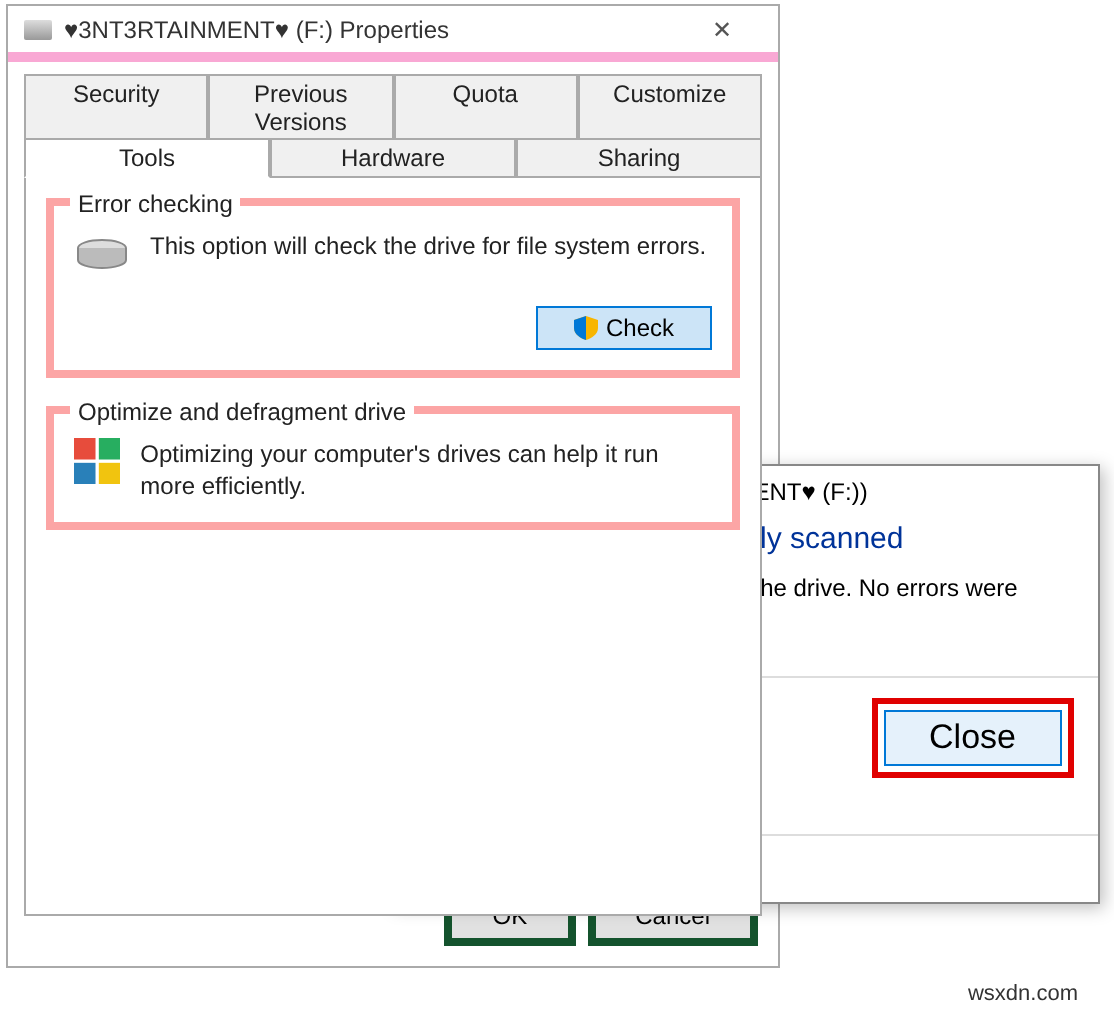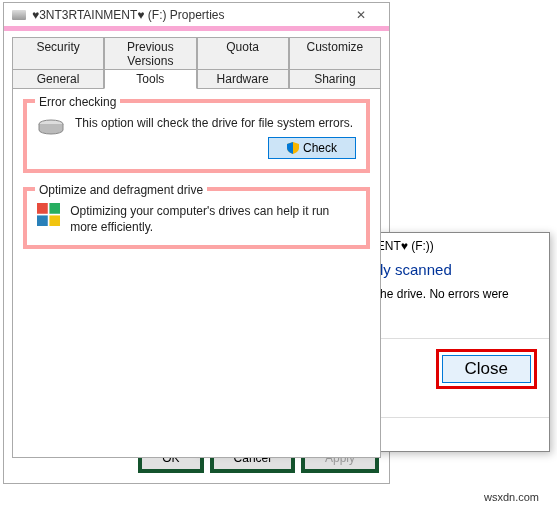--- a/index.html
+++ b/index.html
@@ -23,21 +23,21 @@
 
     
     .group { border: 4px solid #fca5a5; position: relative; padding: 12px 10px 10px 10px; margin-bottom: 14px; }
     .group-title { position: absolute; top: -8px; left: 8px; background: #fff; padding: 0 4px; color: #222; }
     .group-body { display: flex; align-items: flex-start; gap: 10px; }
     .group-text { color: #222; line-height: 1.35; }
     .disk-icon { width: 28px; height: 18px; margin-top:4px; }
     .disk-icon svg { width:100%; height:100%; }
     .defrag-icon { width: 28px; height: 28px; }
 
-    .btn-row { display:flex; justify-content:flex-end; margin-top:0; }
+    .btn-row { display:flex; justify-content:flex-end; margin-top:16px; }
     .win-btn { border: 1px solid #0078d7; background: #e5f1fb; padding: 3px 18px; color: #000; cursor: default; display:inline-flex; align-items:center; gap:4px; }
     .win-btn.highlight { background: #cce4f7; }
     .shield { width:12px; height:12px; }
 
     
     .btn-bar { position:absolute; bottom:10px; right:10px; display:flex; gap:6px; }
     .btn { border:4px solid #14532d; background:#e1e1e1; padding:4px 20px; color:#000; }
     .btn.disabled { color:#9a9a9a; }
 
     
@@ -65,21 +65,20 @@
   </div>
 
   <div class="tabs">
     <div class="tab-row top">
       <div class="tab">Security</div>
       <div class="tab">Previous Versions</div>
       <div class="tab">Quota</div>
       <div class="tab">Customize</div>
     </div>
     <div class="tab-row bottom">
-      <div class="tab">General</div>
       <div class="tab active">Tools</div>
       <div class="tab">Hardware</div>
       <div class="tab">Sharing</div>
     </div>
 
     <div class="tab-content">
 
       <div class="group">
         <div class="group-title">Error checking</div>
         <div class="group-body">
@@ -118,21 +117,20 @@
           <div class="group-text">Optimizing your computer's drives can help it run more efficiently.</div>
         </div>
       </div>
 
     </div>
   </div>
 
   <div class="btn-bar">
     <div class="btn">OK</div>
     <div class="btn">Cancel</div>
-    <div class="btn disabled">Apply</div>
   </div>
 </div>
 
 <div class="dlg">
   <div class="dlg-title">Error Checking (♥3NT3RTAINMENT♥ (F:))</div>
   <div class="dlg-head">Your drive was successfully scanned</div>
   <div class="dlg-body">Windows successfully scanned the drive. No errors were found.</div>
   <div class="dlg-sep"></div>
   <div class="dlg-btnbar">
     <span class="close-wrap">

